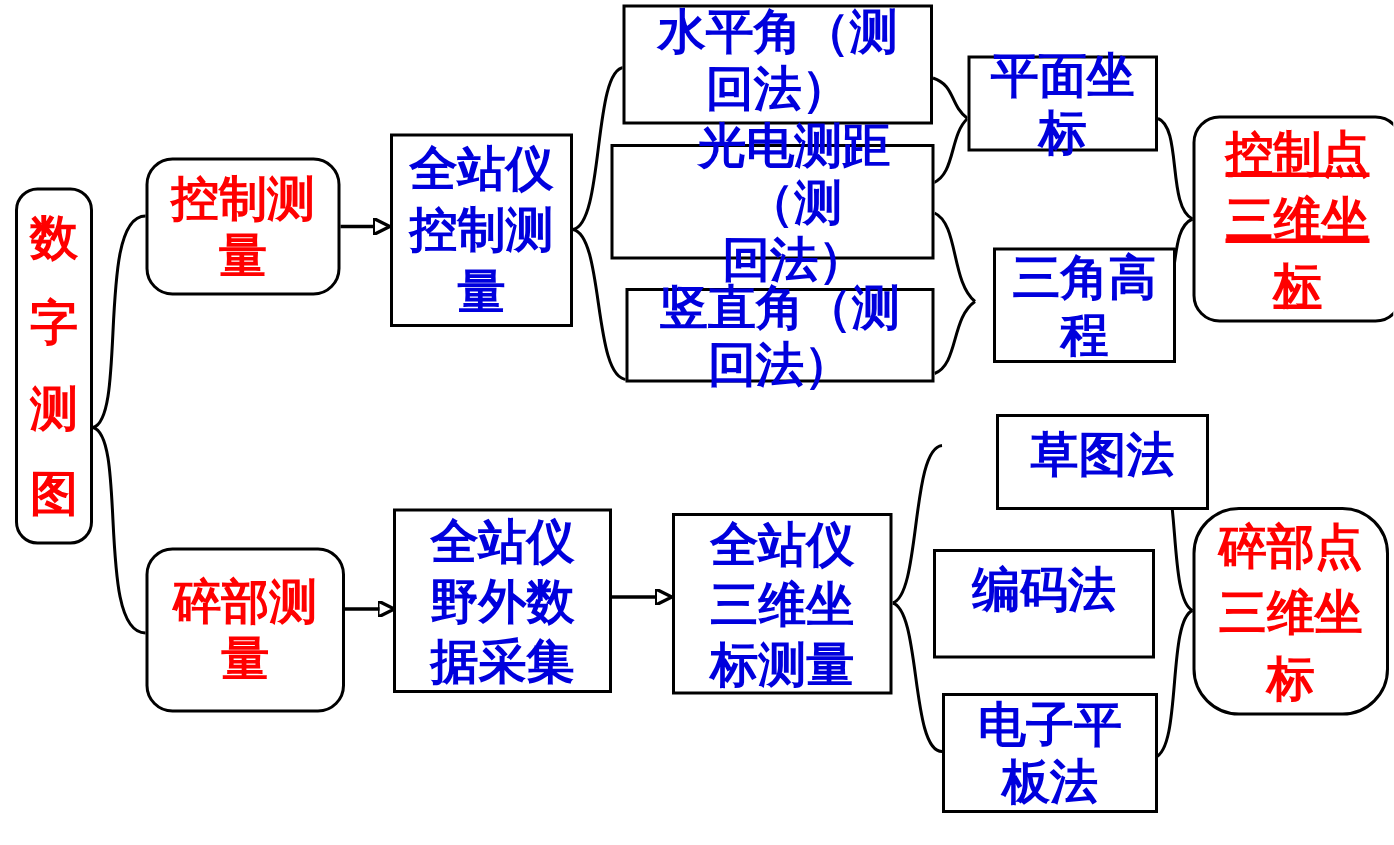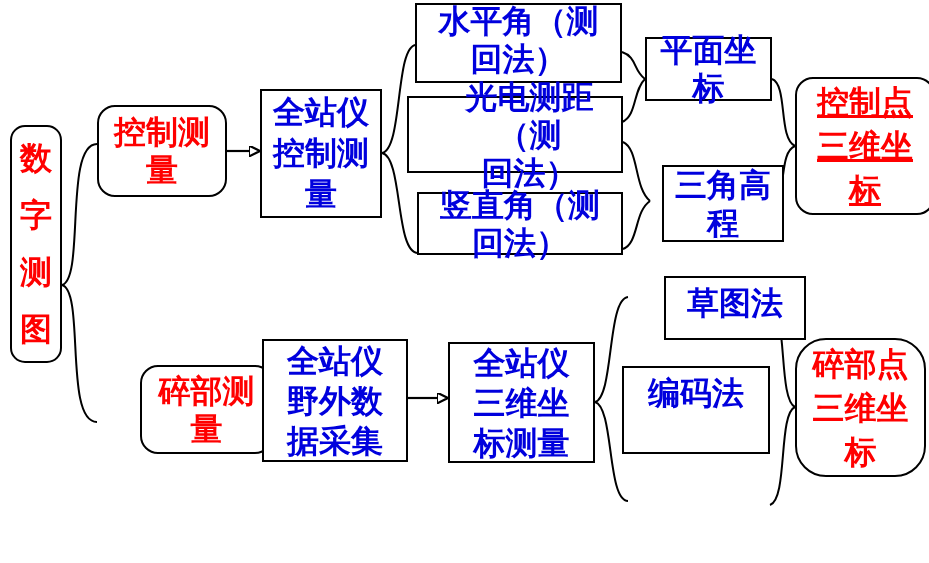--- a/index.html
+++ b/index.html
@@ -35,32 +35,32 @@
     border: 2.5px solid #000000;
   }
   .rounded { border-radius: 18px; border-width: 2.2px; }
   .red  { color: #ff0000; }
   .blue { color: #0000dd; }
   .top-align { align-items: flex-start; padding-top: 6px; }
 
   
   .n-root    { left: 10px;  top: 125px; width: 52px;  height: 238px; line-height: 57px; border-radius: 15px; }
   .n-control { left: 97px;  top: 105px; width: 130px; height: 92px;  }
-  .n-detail  { left: 97px;  top: 365px; width: 133px; height: 89px; margin-left: 43px;  }
+  .n-detail  { left: 97px;  top: 365px; width: 133px; height: 110px;  }
   .n-tsc     { left: 260px; top: 89px;  width: 122px; height: 129px; line-height: 41px; }
   .n-ha      { left: 415px; top: 3px;   width: 207px; height: 80px; font-family: Liberation Mono, monospace;  }
   .n-edm     { left: 407px; top: 96px;  width: 216px; height: 77px; padding-left: 29px;  }
   .n-va      { left: 417px; top: 192px; width: 206px; height: 63px;  }
   .n-plane   { left: 645px; top: 37px;  width: 127px; height: 64px;  }
   .n-trig    { left: 662px; top: 165px; width: 122px; height: 77px;  }
   .n-cp3d    { left: 795px; top: 77px;  width: 140px; height: 138px; line-height: 44px; text-decoration: underline; }
   .n-field   { left: 262px; top: 339px; width: 146px; height: 123px; line-height: 40px; }
   .n-ts3d    { left: 448px; top: 342px; width: 147px; height: 121px; line-height: 40px; }
   .n-sketch  { left: 664px; top: 276px; width: 142px; height: 64px;  }
-  .n-code    { left: 622px; top: 366px; width: 148px; height: 88px;  }
+  .n-code    { left: 622px; top: 366px; width: 148px; height: 73px;  }
   .n-eplate  { left: 628px; top: 462px; width: 144px; height: 80px;  }
   .n-dp3d    { left: 795px; top: 338px; width: 131px; height: 139px; line-height: 44px; border-radius: 31px; }
 </style>
 </head>
 <body>
 
 <div class="stage">
 
   <svg class="connectors" viewBox="0 0 929 563" xmlns="http://www.w3.org/2000/svg">
     <defs>
@@ -120,17 +120,19 @@
 三维坐
 标</div>
   <div class="node blue n-field">全站仪
 野外数
 据采集</div>
   <div class="node blue n-ts3d">全站仪
 三维坐
 标测量</div>
   <div class="node blue top-align n-sketch">草图法</div>
   <div class="node blue top-align n-code">编码法</div>
+  <div class="node blue n-eplate">电子平
+板法</div>
   <div class="node rounded red n-dp3d">碎部点
 三维坐
 标</div>
 
 </div>
 
 </body></html>

